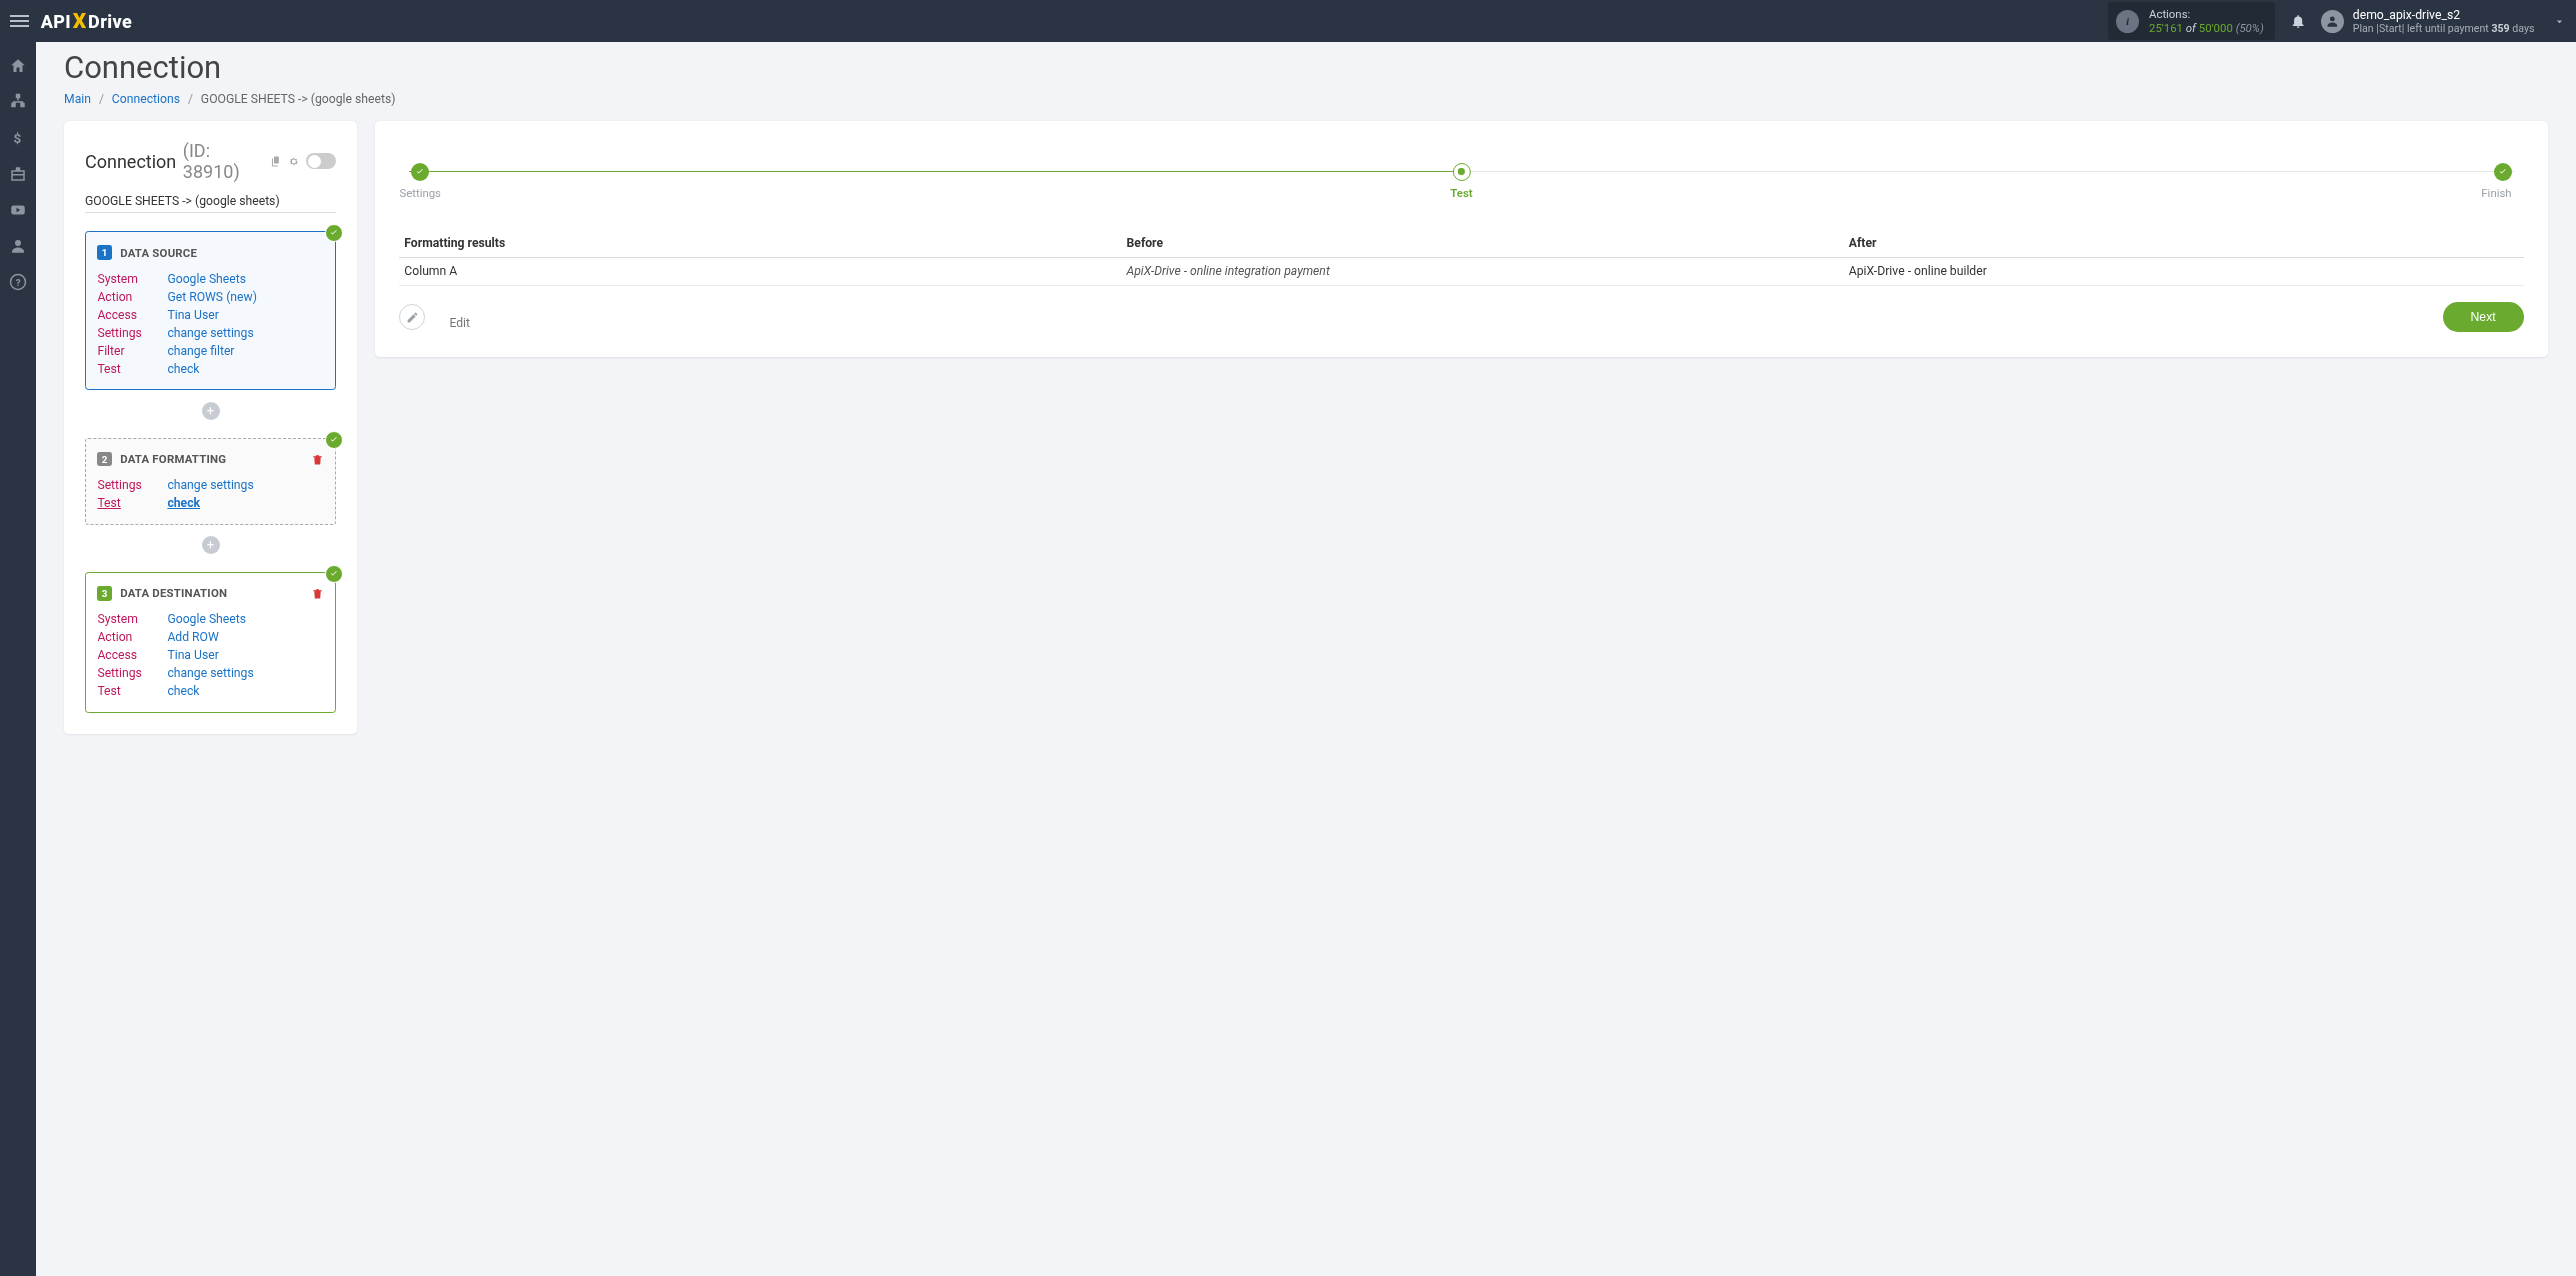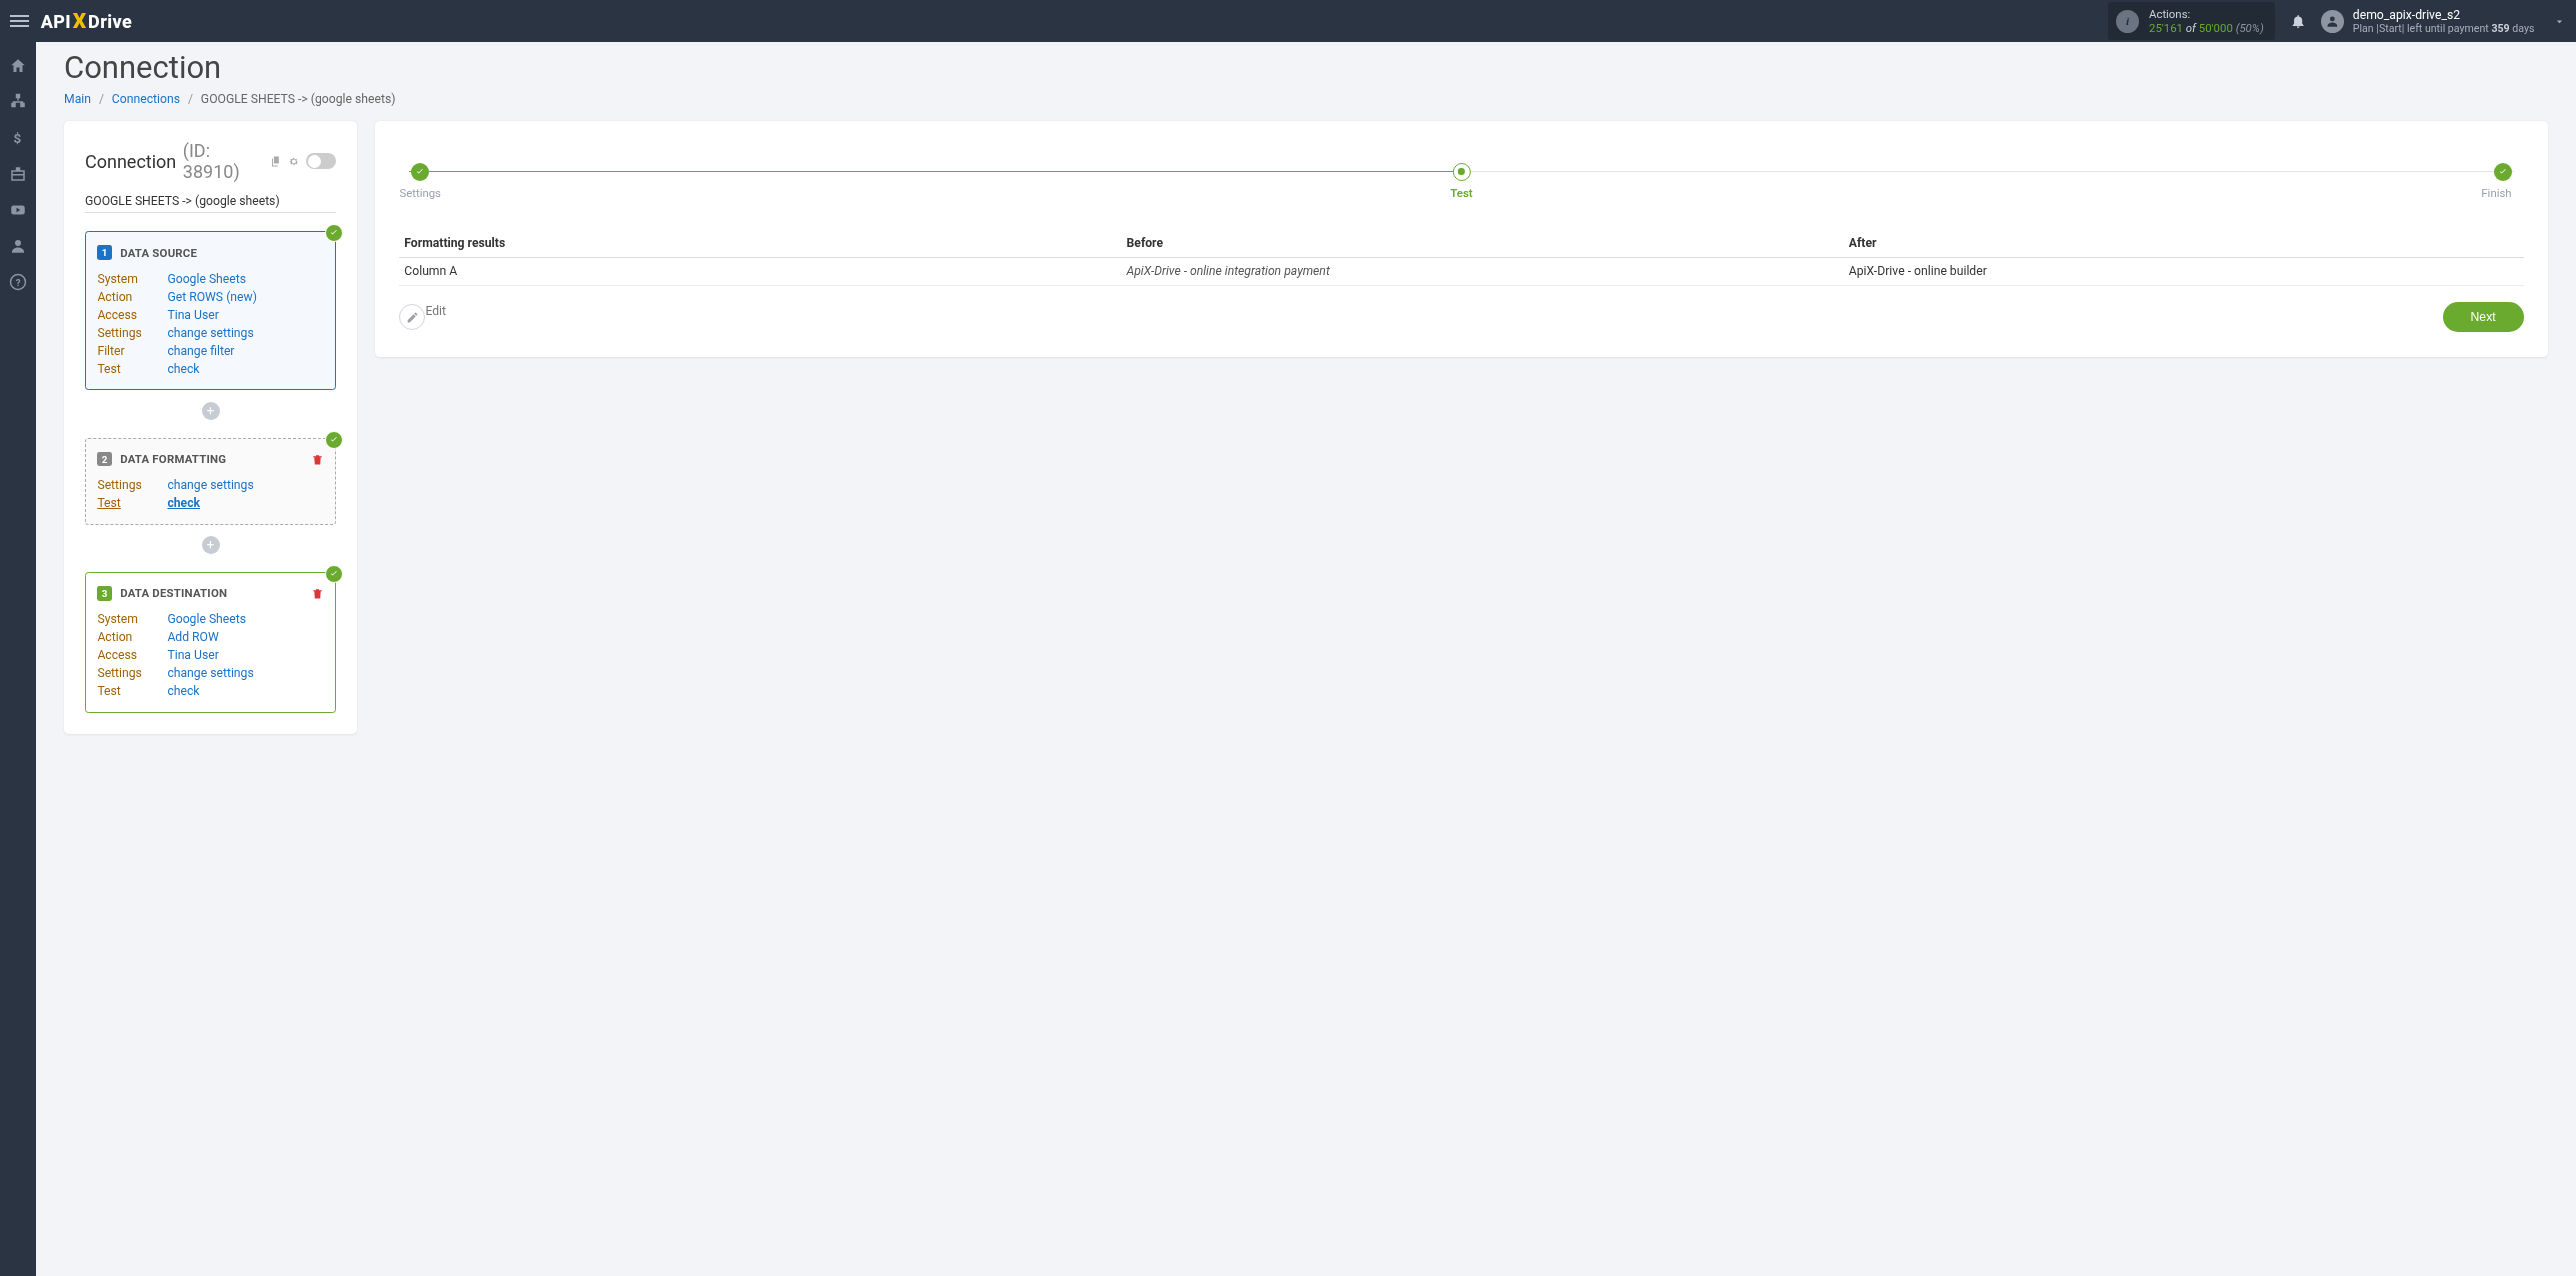--- a/index.html
+++ b/index.html
@@ -59,21 +59,21 @@
   .conn-sub { font-size: 12.2px; color: #333; margin-top: 11.4px; padding-bottom: 4.9px; border-bottom: 0.8px solid #ddd; }
 
   
   .step { position: relative; border-radius: 3.3px; margin-top: 18px; padding: 13px 11.4px 11.4px 11.4px; }
   .step .badge-check { position: absolute; top: -8.1px; right: -8.1px; width: 18px; height: 18px; border-radius: 50%; background: #6aaa2e; border: 1.6px solid #fff; display: flex; align-items: center; justify-content: center; }
   .step .badge-check svg { width: 9.8px; height: 9.8px; fill: #fff; }
   .step-head { display: flex; align-items: center; gap: 8.1px; font-size: 11.4px; font-weight: 700; color: #555; letter-spacing: 0.2px; }
   .step-num { width: 14.7px; height: 14.7px; border-radius: 2.4px; color: #fff; font-size: 9.8px; display: flex; align-items: center; justify-content: center; font-weight: 700; }
   .step-rows { margin-top: 9.8px; }
   .step-row { display: flex; font-size: 12.2px; line-height: 18px; }
-  .step-row .lbl { width: 70px; color: #a16207; }
+  .step-row .lbl { width: 70px; color: #be185d; }
   .step-row .val { color: #1a73c7; cursor: pointer; }
   .step .trash { margin-left: auto; width: 13px; height: 13px; fill: #d93838; cursor: pointer; }
 
   .step-source { border: 1.6px solid #1a73c7; background: #f5f9fe; }
   .step-source .step-num { background: #1a73c7; }
 
   .step-format { border: 1.6px dashed #aaa; background: #fafafa; }
   .step-format .step-num { background: #888; }
   .step-format .step-row.current .lbl { text-decoration: underline; }
   .step-format .step-row.current .val { font-weight: 700; text-decoration: underline; }
@@ -102,21 +102,21 @@
   .stepper-pt.done .lbl { color: #9aa0a8; }
 
   
   table.results { width: 100%; border-collapse: collapse; margin-top: 26px; font-size: 12.2px; }
   table.results th { text-align: left; font-weight: 700; padding: 6.5px 4.9px; border-bottom: 1.6px solid #d8dbe0; color: #333; }
   table.results td { padding: 6.5px 4.9px; border-bottom: 0.8px solid #e8eaee; color: #333; }
   table.results td.before { font-style: italic; color: #555; }
 
   
   .bottom-row { display: flex; align-items: center; margin-top: 16.3px; }
-  .edit-btn { display: flex; align-items: flex-start; gap: 0; color: #777; cursor: pointer; font-size: 12.2px; }
+  .edit-btn { display: flex; align-items: flex-end; gap: 24px; color: #777; cursor: pointer; font-size: 12.2px; }
   .edit-btn .circ { width: 26px; height: 26px; border-radius: 50%; border: 0.8px solid #d0d4da; display: flex; align-items: center; justify-content: center; }
   .edit-btn .circ svg { width:13px; height:13px; fill: #9aa0a8; }
   .next-btn { margin-left: auto; background: #6aaa2e; color: #fff; font-size: 12.2px; padding: 8.1px 28px; border-radius: 16.3px; cursor: pointer; border: none; }
 </style>
 </head>
 <body>
 
 <div class="topbar">
   <div class="hamburger">
       <span></span>

